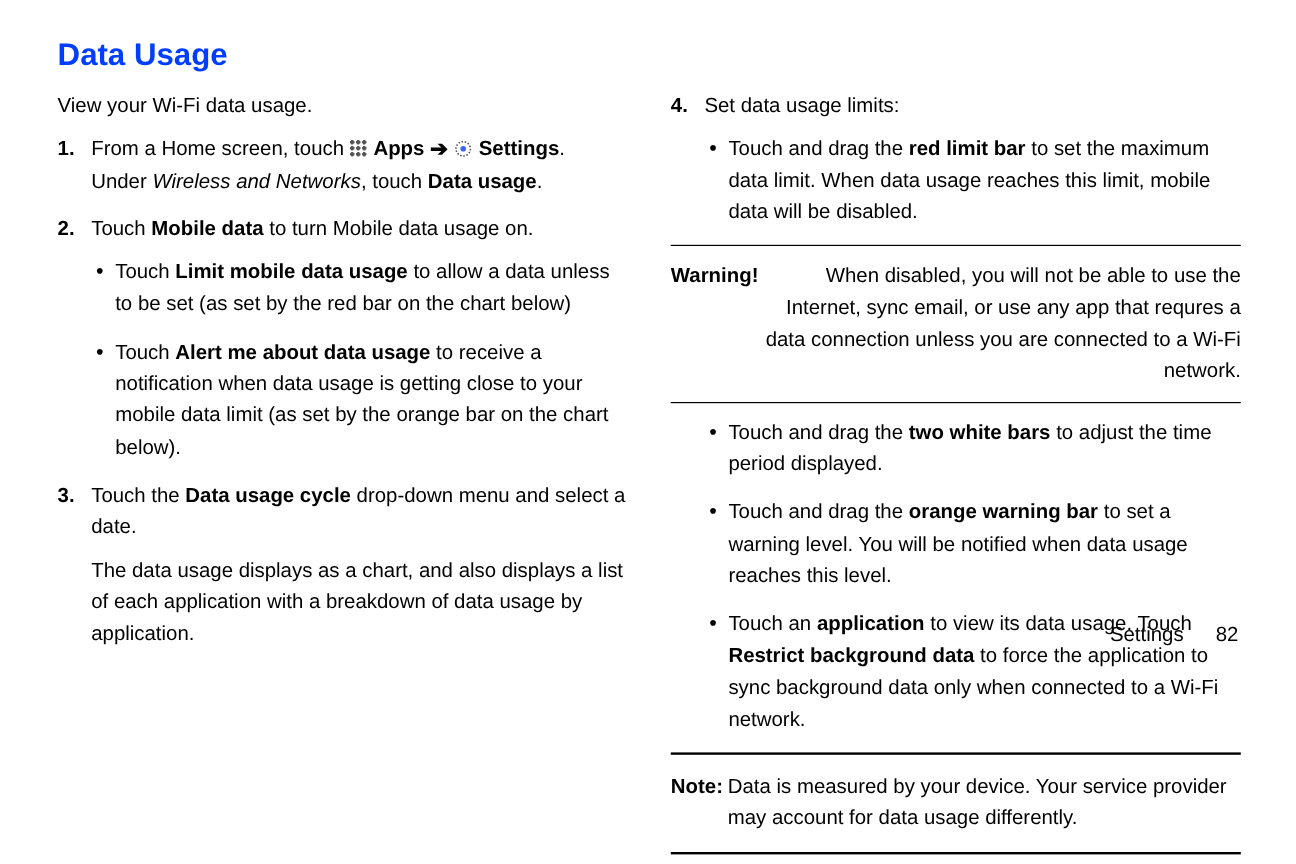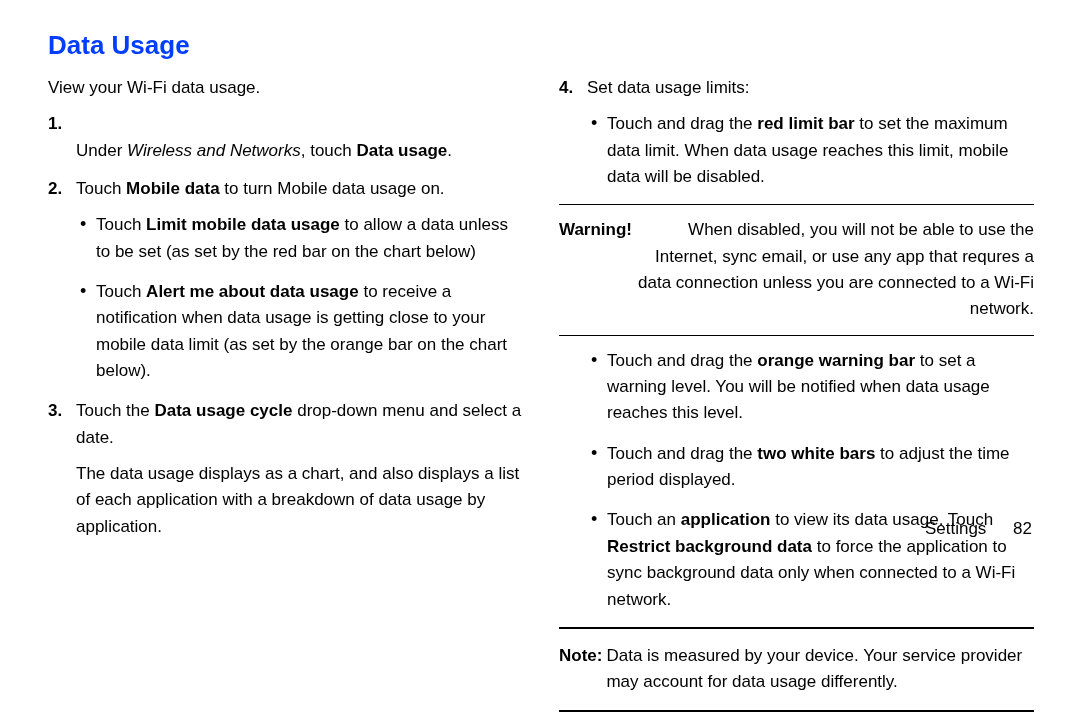--- a/index.html
+++ b/index.html
@@ -117,20 +117,33 @@
 
   <div class="cols">
 
     <div class="col">
       <p class="intro">View your Wi-Fi data usage.</p>
 
       <ol class="no-native">
 
         <li class="step-li">
           <span class="marker">1.</span>
+          <span>
+            <span>From a Home screen, touch</span>
+            <span class="icon-apps"></span>
+            <b>Apps</b>
+            <span class="icon-arrow">➔</span>
+            <span class="icon-settings">
+              <svg viewBox="0 0 24 24" width="16" height="16">
+                  <circle cx="12" cy="12" r="9" fill="none" stroke="#555" stroke-width="2" stroke-dasharray="2 2"></circle>
+                  <circle cx="12" cy="12" r="3.5" fill="#4060ff"></circle>
+                </svg>
+            </span>
+            <b>Settings</b><span>.</span>
+          </span>
           <br>
           <span>
             <span>Under</span>
             <i class="sect">Wireless and Networks</i><span>, touch</span>
             <b>Data usage</b><span>.</span>
           </span>
         </li>
 
         <li class="step-li">
           <span class="marker">2.</span>
@@ -182,27 +195,27 @@
       <div class="warning-block">
         <span class="label">Warning!</span>
         <span>When disabled, you will not be able to use the Internet, sync email, or use any app that requres a data connection unless you are connected to a Wi-Fi network.</span>
       </div>
       <hr class="hr-thin">
 
       <div class="indent-body">
         <ul class="bullets">
           <li>
             <span>Touch and drag the</span>
-            <b>orange warning bar</b>
-            <span>to set a warning level. You will be notified when data usage reaches this level.</span>
+            <b>two white bars</b>
+            <span>to adjust the time period displayed.</span>
           </li>
           <li>
             <span>Touch and drag the</span>
-            <b>two white bars</b>
-            <span>to adjust the time period displayed.</span>
+            <b>orange warning bar</b>
+            <span>to set a warning level. You will be notified when data usage reaches this level.</span>
           </li>
           <li>
             <span>Touch an</span>
             <b>application</b>
             <span>to view its data usage. Touch</span>
             <b>Restrict background data</b>
             <span>to force the application to sync background data only when connected to a Wi-Fi network.</span>
           </li>
         </ul>
       </div>

